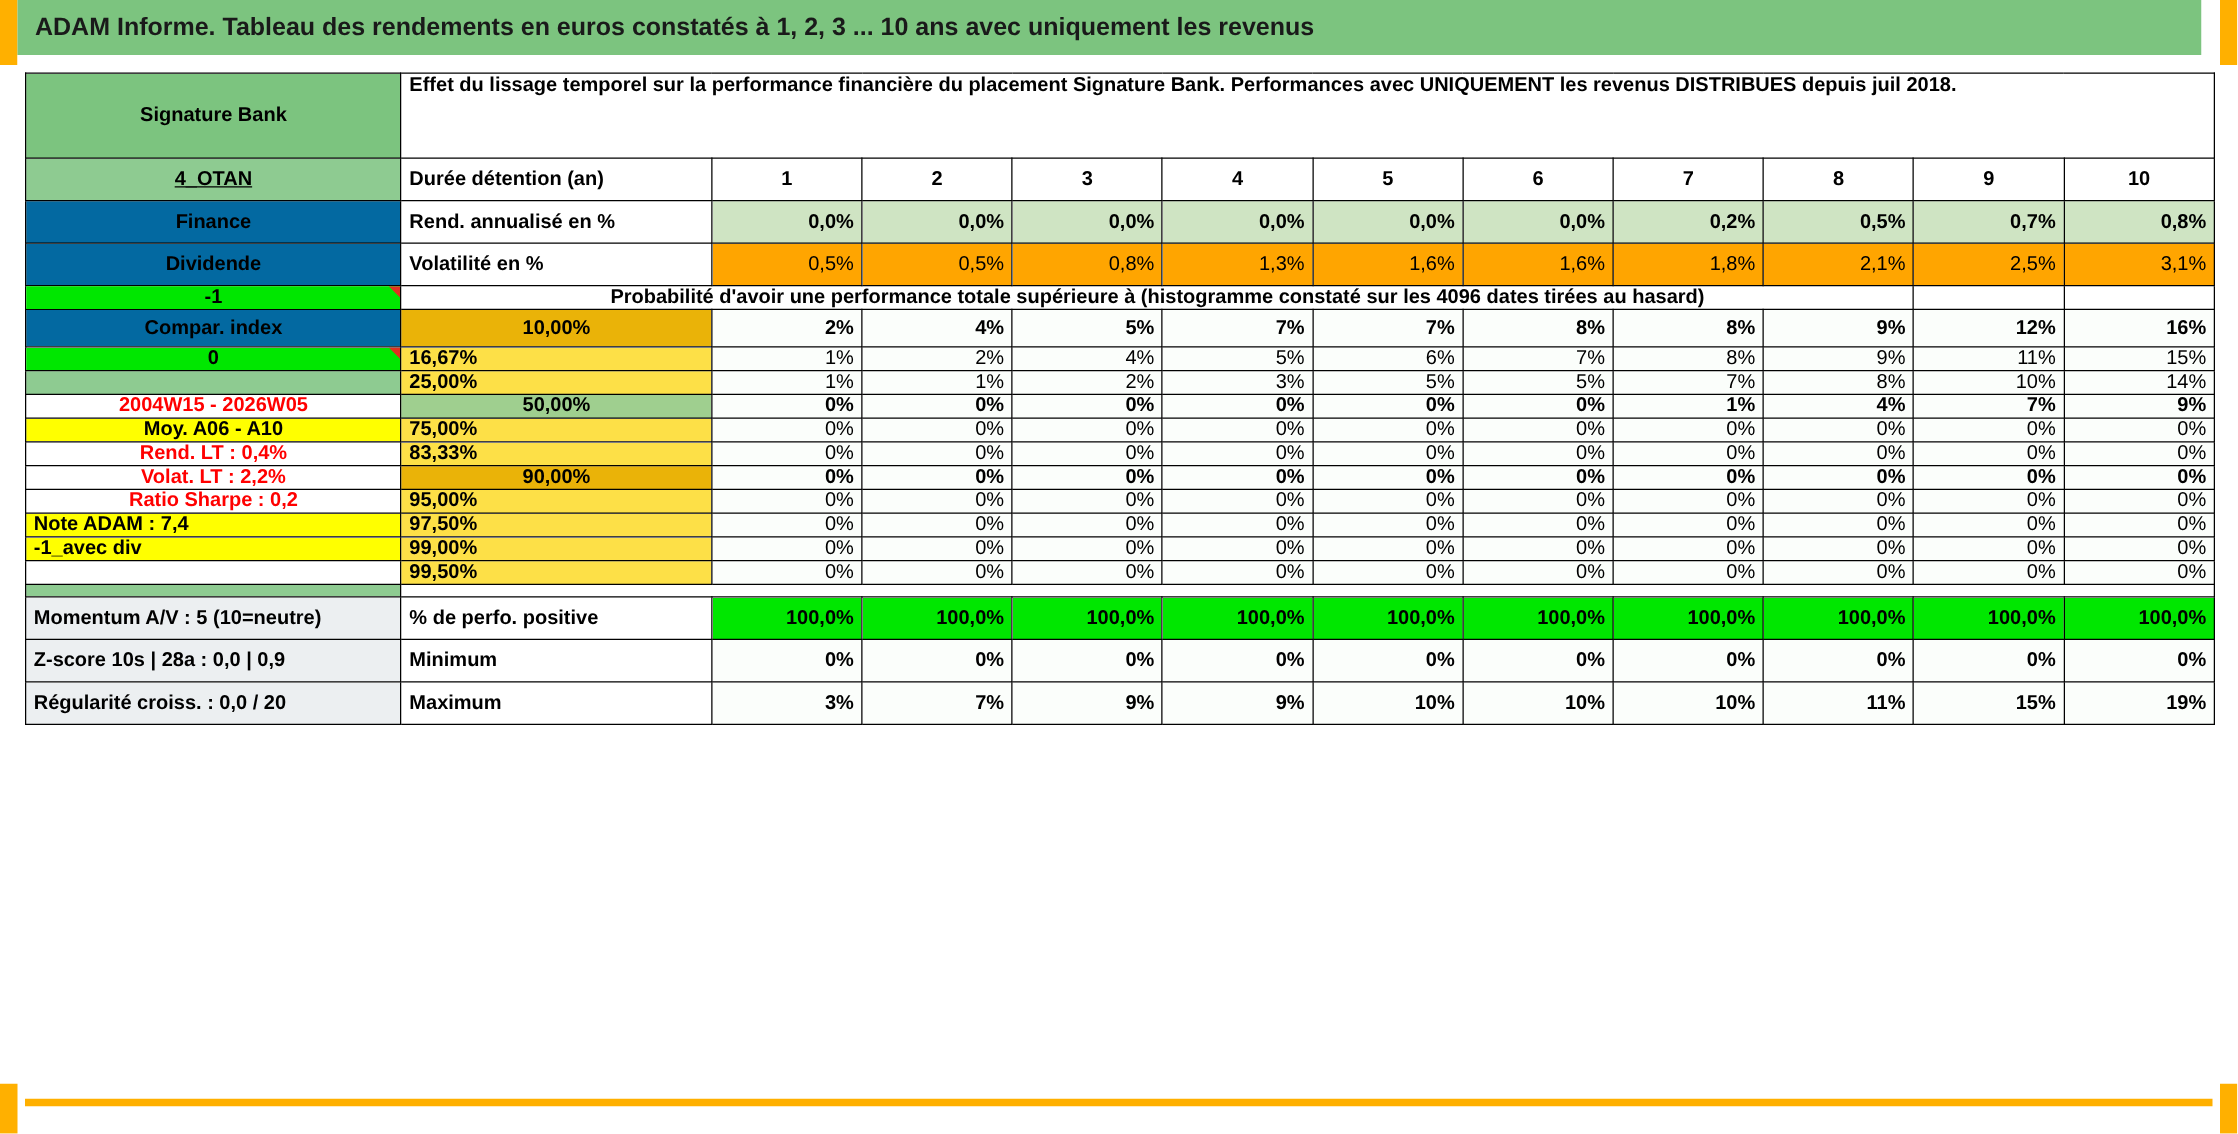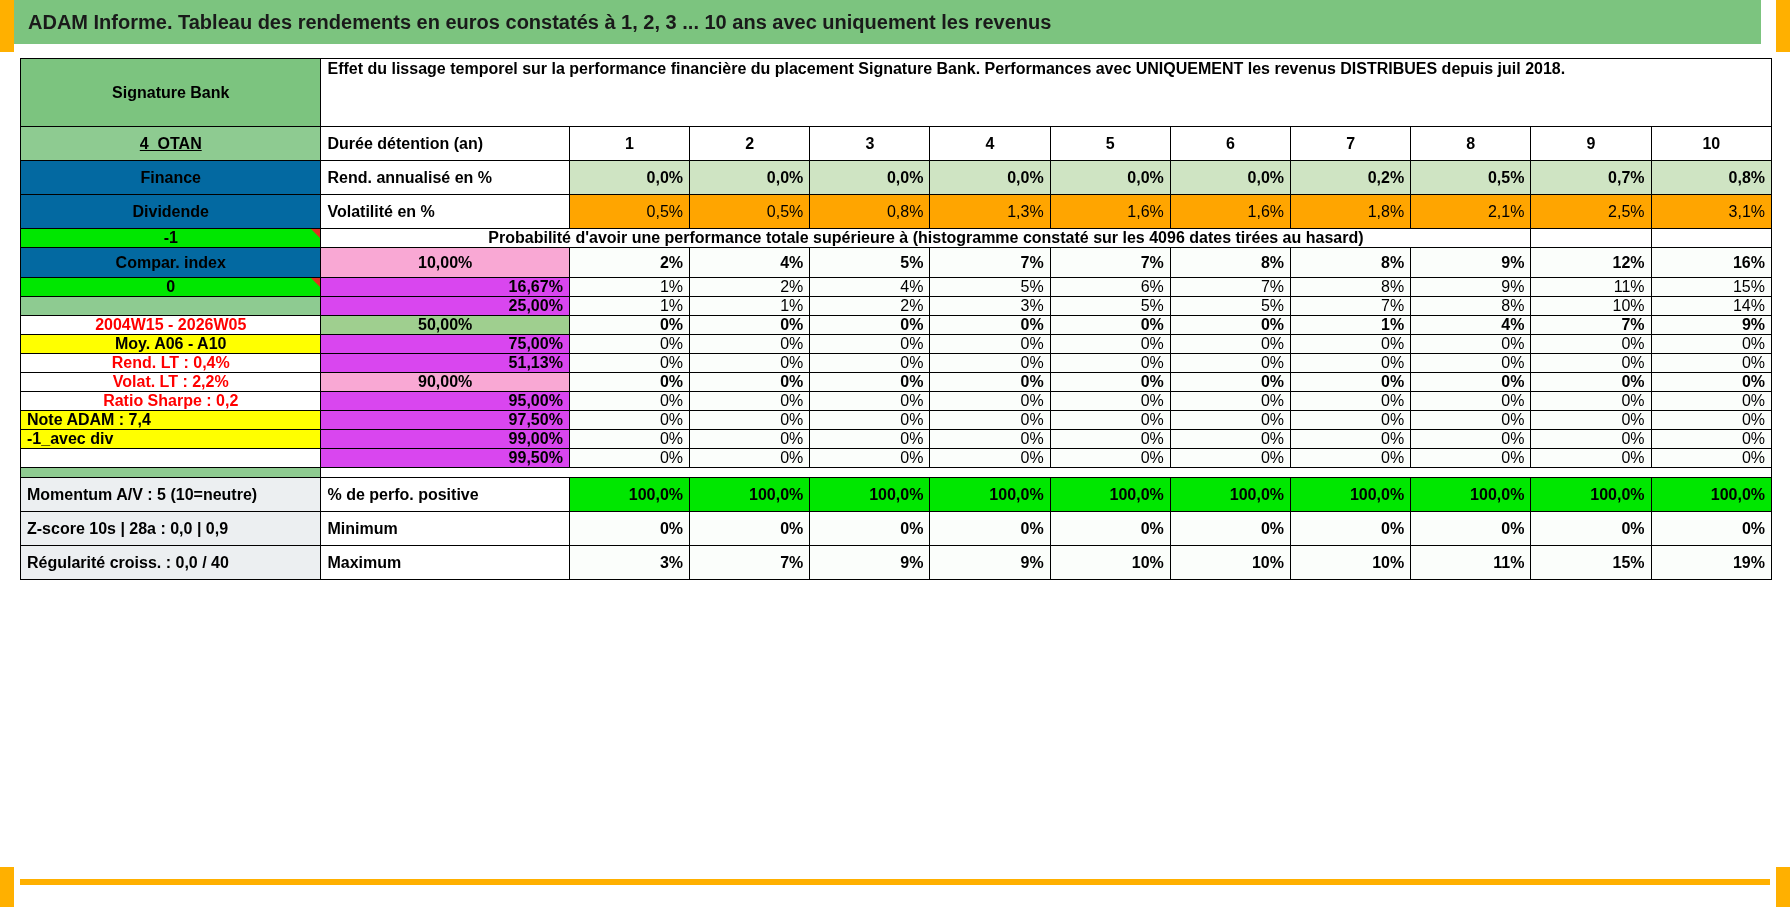--- a/index.html
+++ b/index.html
@@ -176,34 +176,34 @@
     text-align: right;
     font-weight: bold;
   }
   .cell-num-b-lg {
     background: #fbfefb;
     text-align: right;
     font-weight: bold;
     font-size: 19px;
   }
   .thr-orange {
-    background: #f9a8d4;
+    background: #eab308;
     text-align: center;
     font-weight: bold;
     font-size: 18px;
   }
   .thr-green {
     background: #9fcf8f;
     text-align: center;
     font-weight: bold;
     font-size: 19px;
   }
   .thr-white {
-    background: #d946ef;
-    text-align: right;
+    background: #fde047;
+    text-align: left;
     font-weight: bold;
     font-size: 16px;
     margin-left: 22px;
   }
   .gap-row td {
     border: none;
     height: 10px;
     background: #ffffff;
   }
   .gap-row td.gapgreen {
@@ -388,21 +388,21 @@
         <td class="cell-num">0%</td>
         <td class="cell-num">0%</td>
         <td class="cell-num">0%</td>
         <td class="cell-num">0%</td>
         <td class="cell-num">0%</td>
         <td class="cell-num">0%</td>
       </tr>
 
       <tr>
         <td class="lbl-red-text">Rend. LT :    0,4%</td>
-        <td class="thr-white">51,13%</td>
+        <td class="thr-white">83,33%</td>
         <td class="cell-num">0%</td>
         <td class="cell-num">0%</td>
         <td class="cell-num">0%</td>
         <td class="cell-num">0%</td>
         <td class="cell-num">0%</td>
         <td class="cell-num">0%</td>
         <td class="cell-num">0%</td>
         <td class="cell-num">0%</td>
         <td class="cell-num">0%</td>
         <td class="cell-num">0%</td>
@@ -512,21 +512,21 @@
         <td class="cell-num-b">0%</td>
         <td class="cell-num-b">0%</td>
         <td class="cell-num-b">0%</td>
         <td class="cell-num-b">0%</td>
         <td class="cell-num-b">0%</td>
         <td class="cell-num-b">0%</td>
         <td class="cell-num-b">0%</td>
       </tr>
 
       <tr>
-        <td class="lbl-gray">Régularité croiss. : 0,0 / 40</td>
+        <td class="lbl-gray">Régularité croiss. : 0,0 / 20</td>
         <td class="subhdr">Maximum</td>
         <td class="cell-num-b">3%</td>
         <td class="cell-num-b">7%</td>
         <td class="cell-num-b">9%</td>
         <td class="cell-num-b">9%</td>
         <td class="cell-num-b">10%</td>
         <td class="cell-num-b">10%</td>
         <td class="cell-num-b">10%</td>
         <td class="cell-num-b">11%</td>
         <td class="cell-num-b">15%</td>

